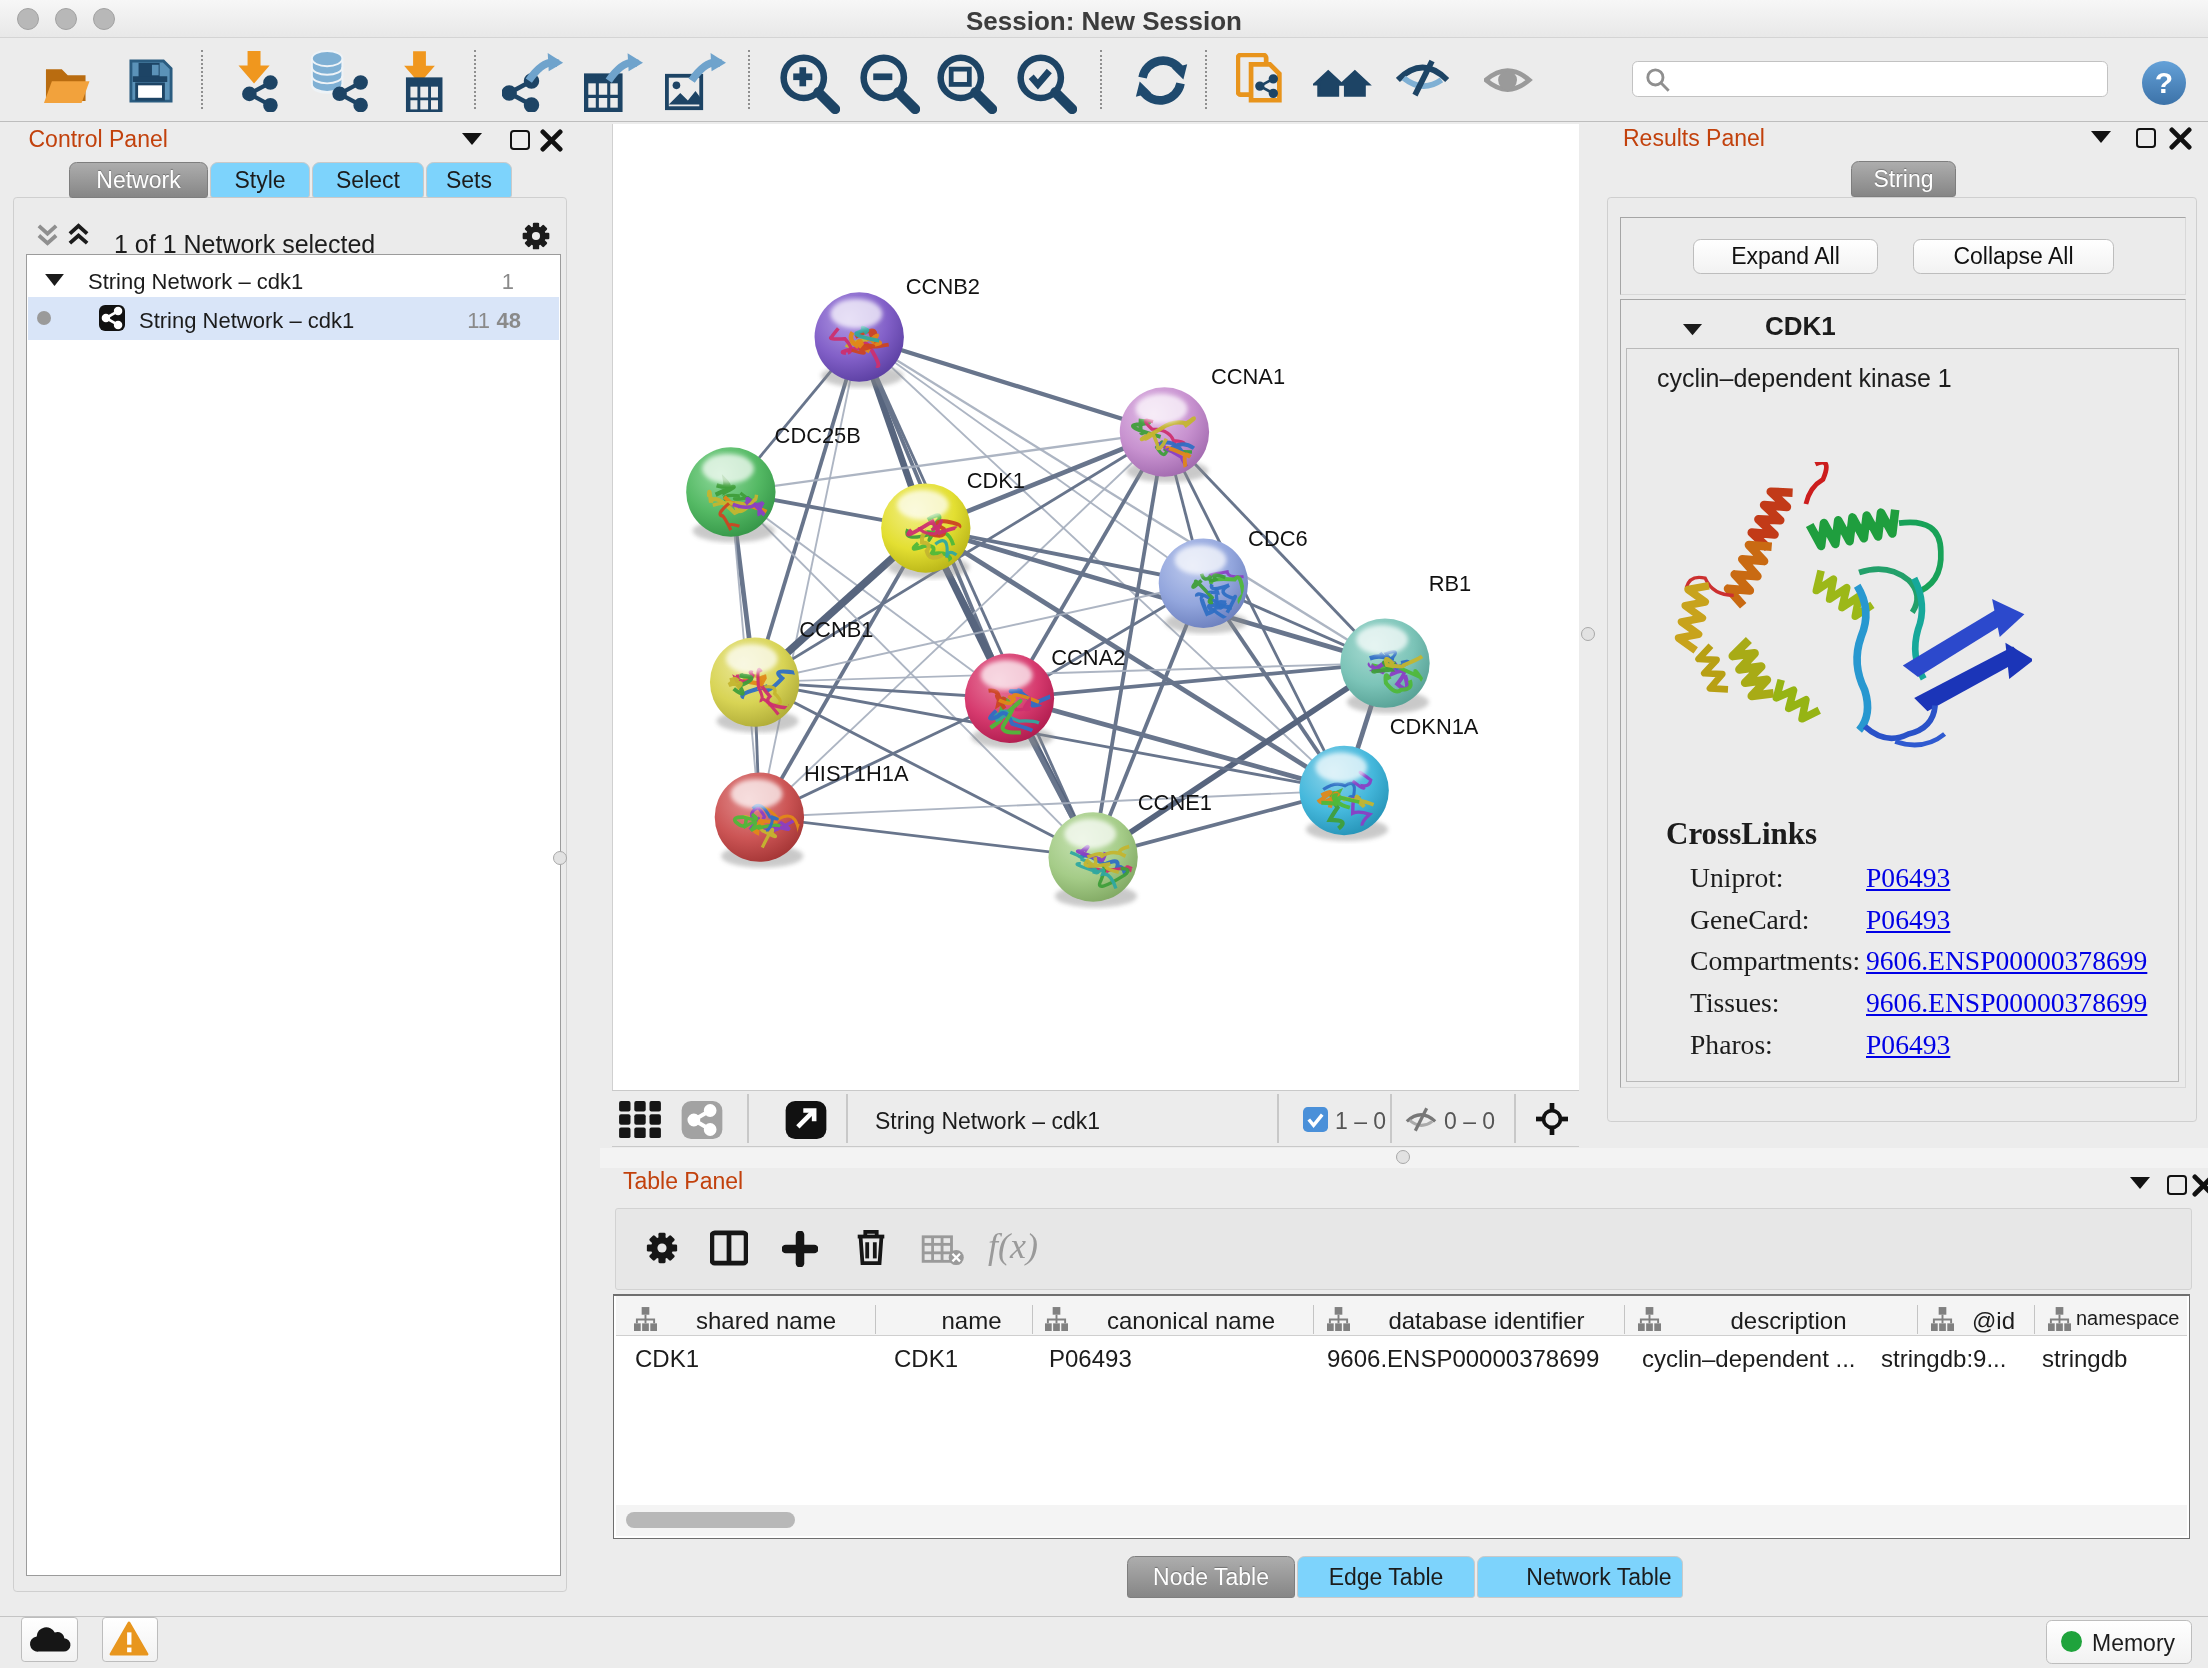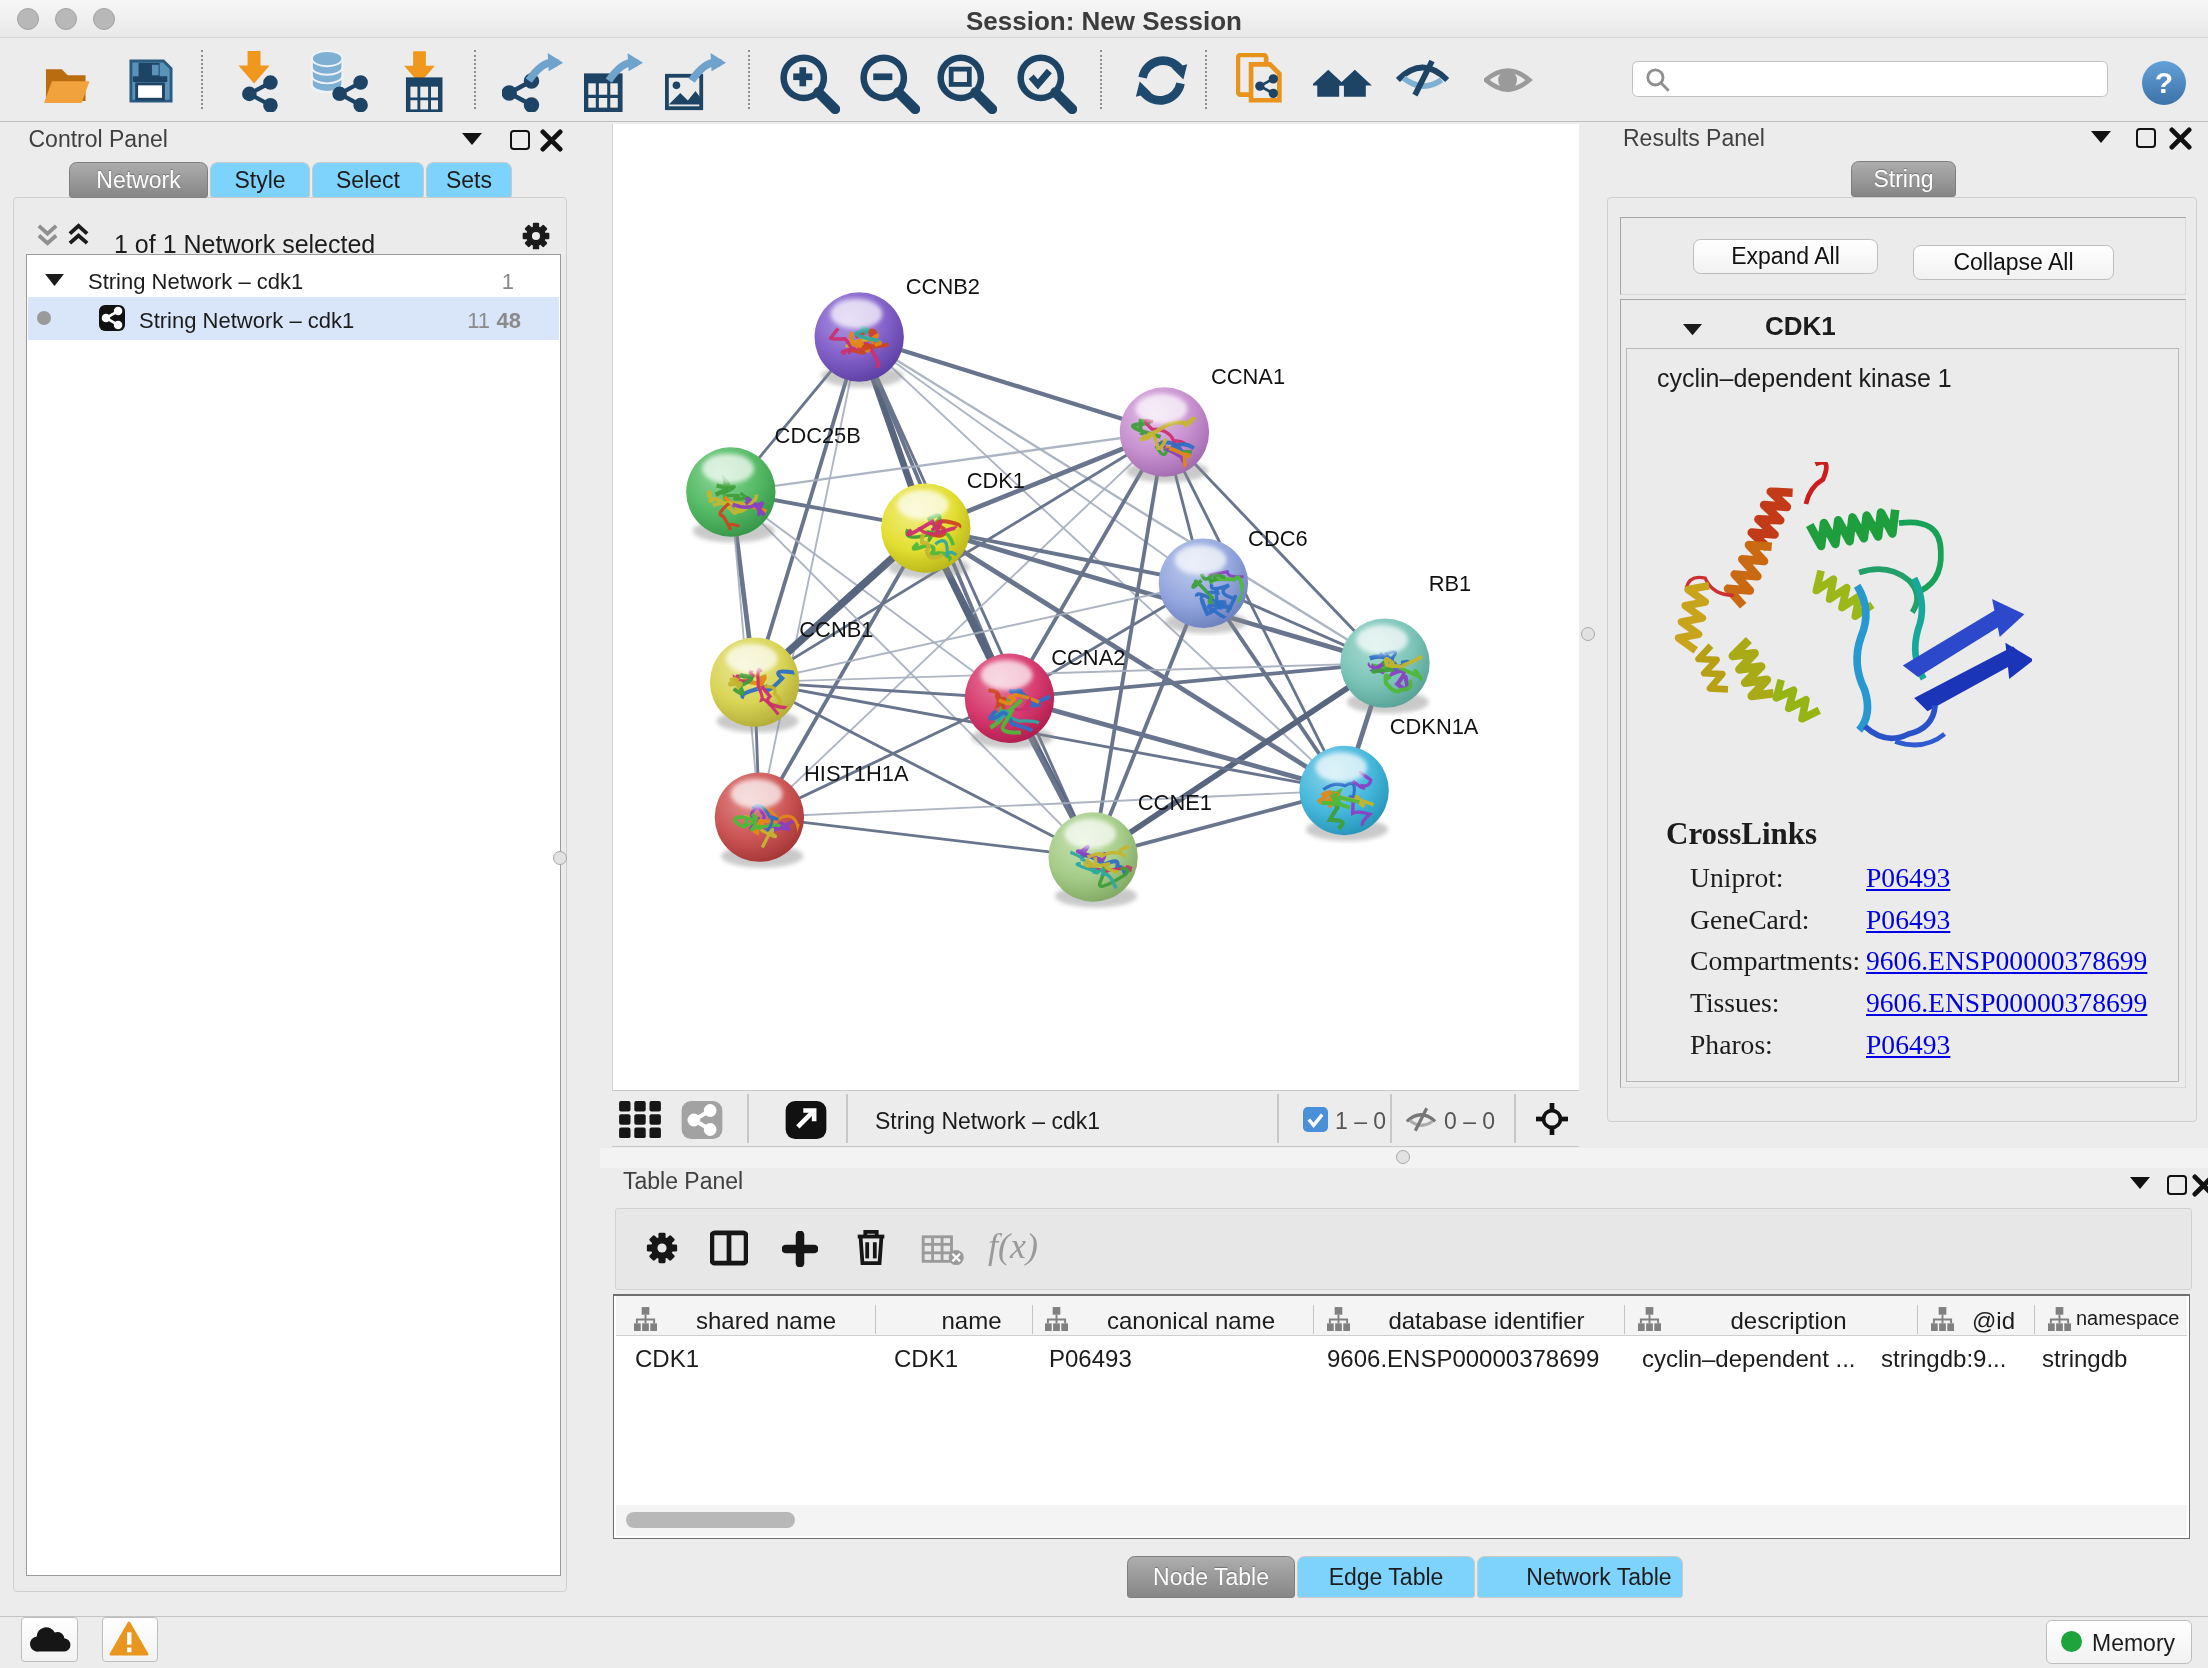--- a/index.html
+++ b/index.html
@@ -3,21 +3,21 @@
 <style>
 *{margin:0;padding:0;box-sizing:border-box;}
 html,body{width:2208px;height:1668px;overflow:hidden;}
 body{font-family:"Liberation Sans",sans-serif;background:#ececec;position:relative;color:#1c1c1c;}
 .abs{position:absolute;}
 .titlebar{left:0;top:0;width:2208px;height:38px;background:linear-gradient(#f7f7f7,#e8e8e8);border-bottom:1px solid #d4d4d4;}
 .tl{width:22px;height:22px;border-radius:50%;background:#b8b8b8;border:1px solid #a2a2a2;top:7.6px;}
 .wtitle{top:5.7px;width:2208px;text-align:center;font-size:26px;font-weight:bold;color:#3c3c3c;}
 .toolbar{left:0;top:39px;width:2208px;height:83px;background:#ececec;border-bottom:1.9px solid #bdbdbd;}
 .tbsep{top:11.4px;width:0px;height:59px;border-left:2.9px dotted #8f8f8f;}
-.panel-title{font-size:23px;color:#404040;}
+.panel-title{font-size:23px;color:#c2410c;}
 .pt-tri{width:0;height:0;border-left:10.5px solid transparent;border-right:10.5px solid transparent;border-top:12.4px solid #111;}
 .pt-sq{width:20px;height:20px;border:2.9px solid #111;border-radius:3.8px;background:transparent;}
 .tab{height:36px;border:1px solid #c9c9c9;background:#7dd3fc;border-radius:7.6px 7.6px 2.9px 2.9px;text-align:center;font-size:23px;line-height:34px;}
 .tabsel{background:linear-gradient(#adadad,#868686);color:#fff;border-color:#7e7e7e;text-shadow:0 -1px 1px rgba(0,0,0,.3);}
 .listbox{background:#fff;border:1.9px solid #9b9b9b;}
 .row-sel{background:#d9e5f8;}
 .btn{background:linear-gradient(#ffffff,#f2f2f2);border:1px solid #bdbdbd;border-radius:7.6px;text-align:center;font-size:23px;color:#111;}
 .sunken{border:1.9px solid #a5a5a5;border-right-color:#d8d8d8;border-bottom-color:#d8d8d8;}
 .serif{font-family:"Liberation Serif",serif;}
 a.xl{color:#0000e6;text-decoration:underline;font-family:"Liberation Serif",serif;}
@@ -619,21 +619,21 @@
 <svg class="abs" style="left:2169px;top:127px" width="23" height="23" viewBox="0 0 24 24">
     <g stroke="#111" stroke-width="5" stroke-linecap="round">
       <line x1="3" y1="3" x2="21" y2="21"></line>
       <line x1="21" y1="3" x2="3" y2="21"></line>
     </g>
   </svg>
 <div class="abs" style="left:1607px;top:197px;width:590px;height:925px;border:1.9px solid #cfcfcf;border-radius:3.8px;background:#ebebeb;"></div>
 <div class="abs tab tabsel" style="left:1851px;top:161px;width:105px;">String</div>
 <div class="abs sunken" style="left:1620px;top:217px;width:566px;height:78px;background:#ebebeb;"></div>
 <div class="abs btn" style="left:1693px;top:239px;width:185px;height:35px;line-height:33px;">Expand All</div>
-<div class="abs btn" style="left:1913px;top:239px;width:201px;height:35px;line-height:33px;margin-top:6px;">Collapse All</div>
+<div class="abs btn" style="left:1913px;top:239px;width:201px;height:35px;line-height:33px;">Collapse All</div>
 <div class="abs sunken" style="left:1620px;top:299px;width:566px;height:789px;background:#ebebeb;"></div>
 <svg class="abs" style="left:1682px;top:322px" width="21" height="14.3" viewBox="0 0 22 15">
     <path d="M1 2 h20 l-10 12 z" fill="#1b1b1b"></path>
   </svg>
 <div class="abs" style="left:1765px;top:311px;font-size:26px;font-weight:bold;">CDK1</div>
 <div class="abs" style="left:1626px;top:348px;width:553px;height:734px;border:1px solid #b9b9b9;"></div>
 <div class="abs" style="left:1657px;top:364px;font-size:25px;">cyclin–dependent kinase 1</div>
 <svg class="abs" style="left:1671px;top:462px" width="361" height="297" viewBox="0 0 380 312">
 <path d="M152 2 q18 -8 8 16 q-14 8 -18 26" fill="none" stroke="#cc1d1d" stroke-width="5"></path>
 <path d="M128 32 L105 31 L122 47 L98 45 L115 61 L92 60 L109 76 L85 74 L102 90" fill="none" stroke="#c23a18" stroke-width="9" stroke-linejoin="round"></path>

